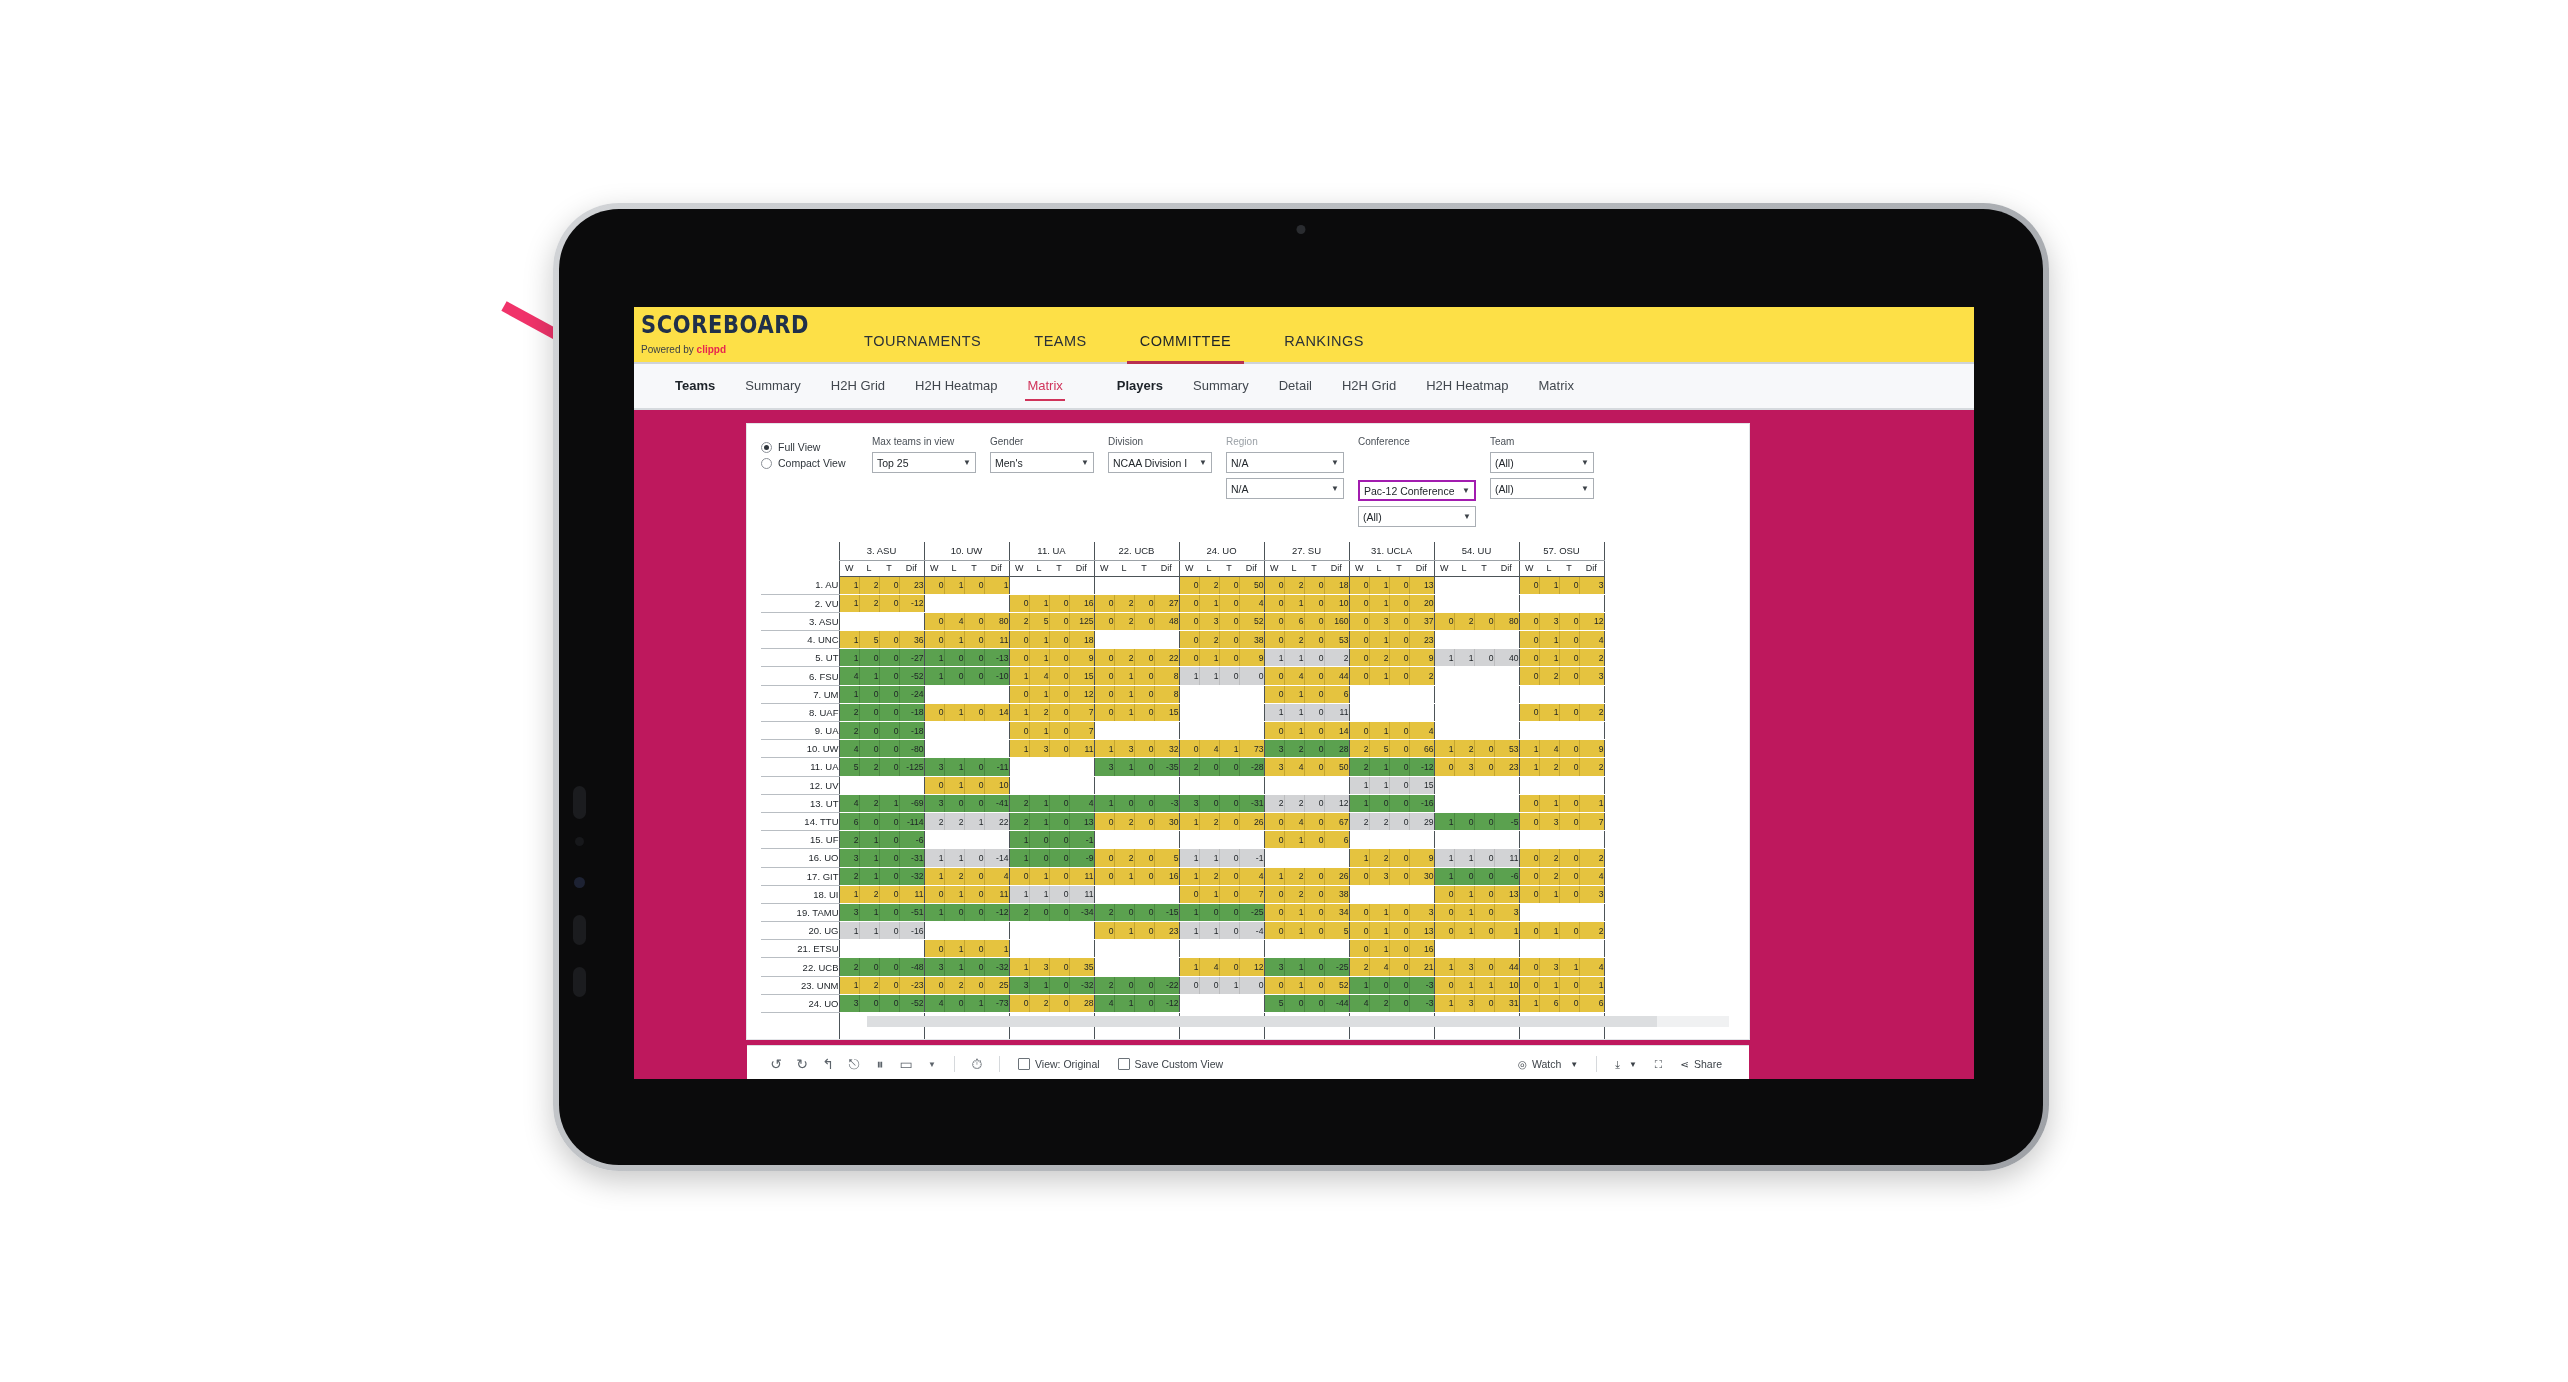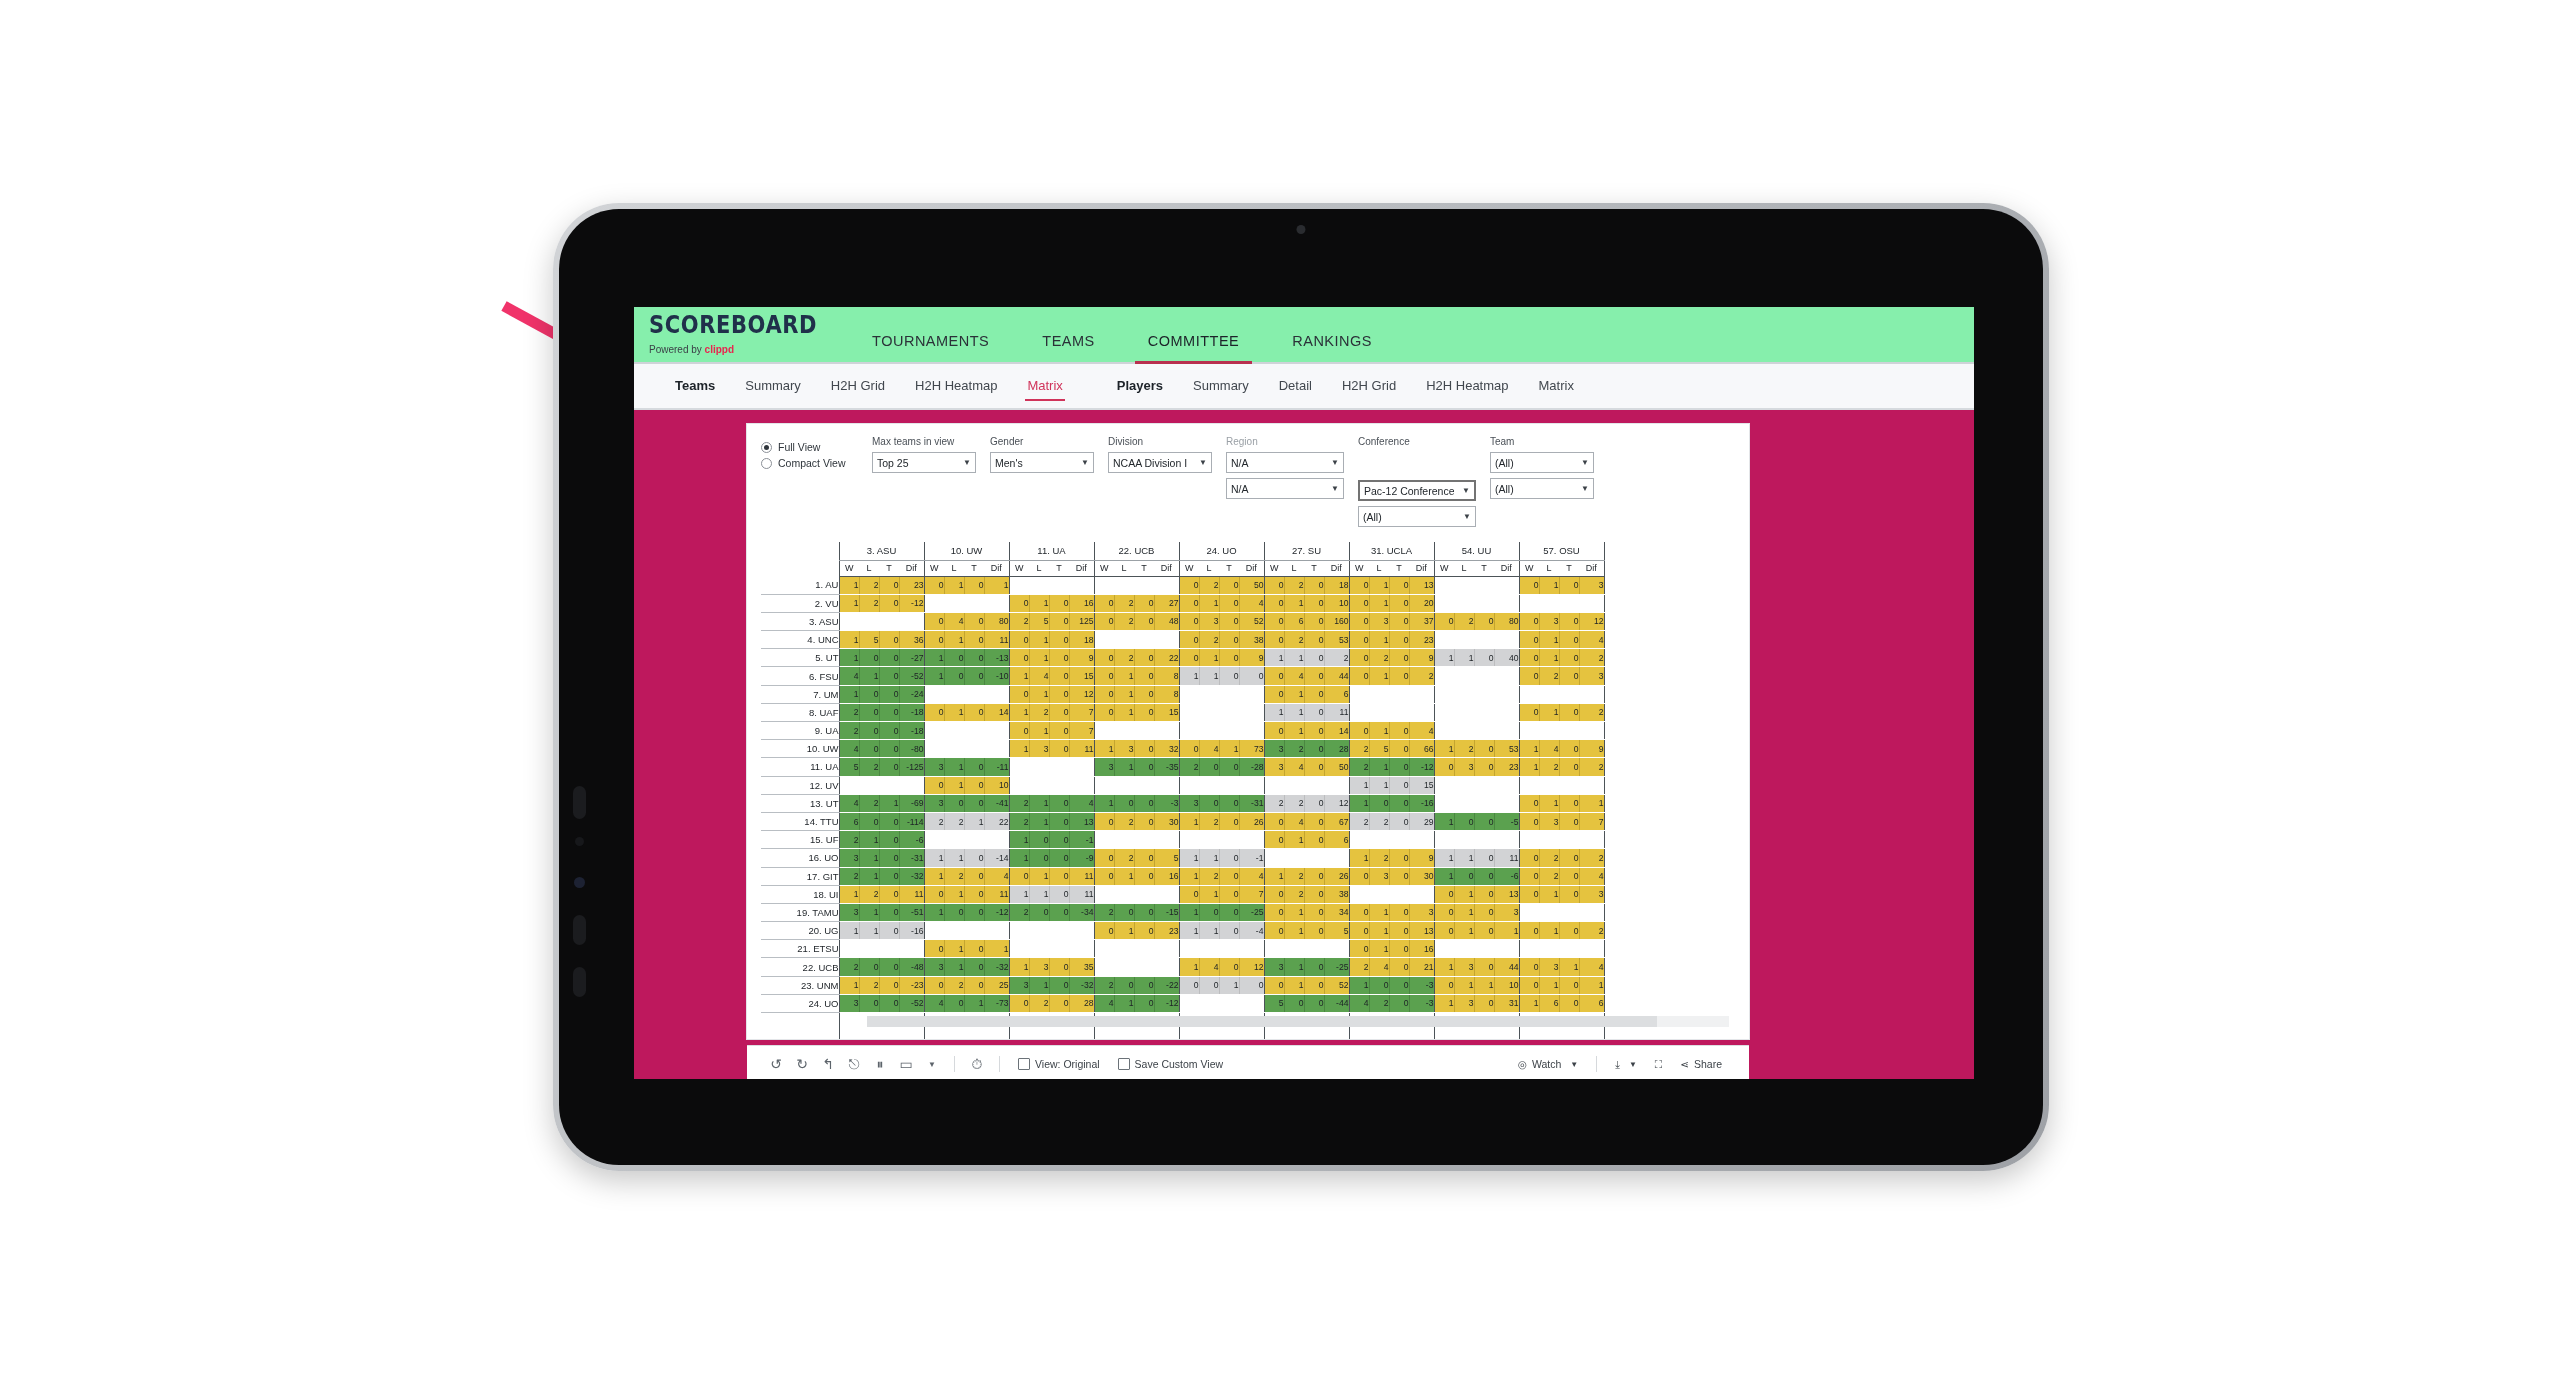--- a/index.html
+++ b/index.html
@@ -43,22 +43,22 @@
   .btn-e { left: 14px; top: 758px; width: 13px; height: 30px; }
 
   
   .viewport {
     position: absolute; left: 634px; top: 307px;
     width: 1340px; height: 772px; background: #ffffff; overflow: hidden;
   }
 
   
   .topnav {
-    height: 57px; background: #86efac; display: flex; align-items: flex-end;
-    border-bottom: 2px solid #cfd3d8; padding-left: 15px;
+    height: 57px; background: #fde047; display: flex; align-items: flex-end;
+    border-bottom: 2px solid #cfd3d8; padding-left: 7px;
   }
   .logo-wrap { padding-bottom: 7px; margin-right: 34px; }
   .logo-main {
     font-size: 21px; font-weight: 800; letter-spacing: .6px; color: #20304a;
     font-family: "DejaVu Sans", sans-serif; line-height: 1;
     transform: scaleY(1.18); transform-origin: left bottom;
   }
   .logo-sub { font-size: 10px; color: #3a3f46; margin-top: 6px; }
   .logo-sub .brand { color: #e8264f; font-weight: 700; }
   .topnav-items { display: flex; align-items: flex-end; gap: 11px; text-align: center; }
@@ -110,21 +110,21 @@
   .radio.on::after {
     content:""; position:absolute; left:2px; top:2px; width:5px; height:5px;
     border-radius:50%; background:#2f353b;
   }
   .select {
     width: 104px; height: 21px; border: 1px solid #a9aeb4; background: #fff;
     font-size: 10.5px; color: #22272c; display: flex; align-items: center;
     padding: 0 4px; justify-content: space-between; cursor: pointer; margin-bottom: 5px;
   }
   .select.wide { width: 118px; }
-  .select.hl { border: 2px solid #737373; margin-top: 31px; }
+  .select.hl { border: 2px solid #a21caf; margin-top: 31px; }
   .select .cap { overflow: hidden; white-space: nowrap; text-overflow: ellipsis; }
   .caret { font-size: 8px; color: #3c4248; margin-left: 4px; }
 
   
   .matrix-wrap { padding: 2px 0 0 14px; position: relative; }
   table.matrix { border-collapse: collapse; table-layout: fixed; font-size: 9px; }
   table.matrix td, table.matrix th { padding: 0; }
   .corner { width: 78px; }
   .grp-th {
     font-size: 9.5px; color: #22272c; font-weight: 400; text-align: center;

